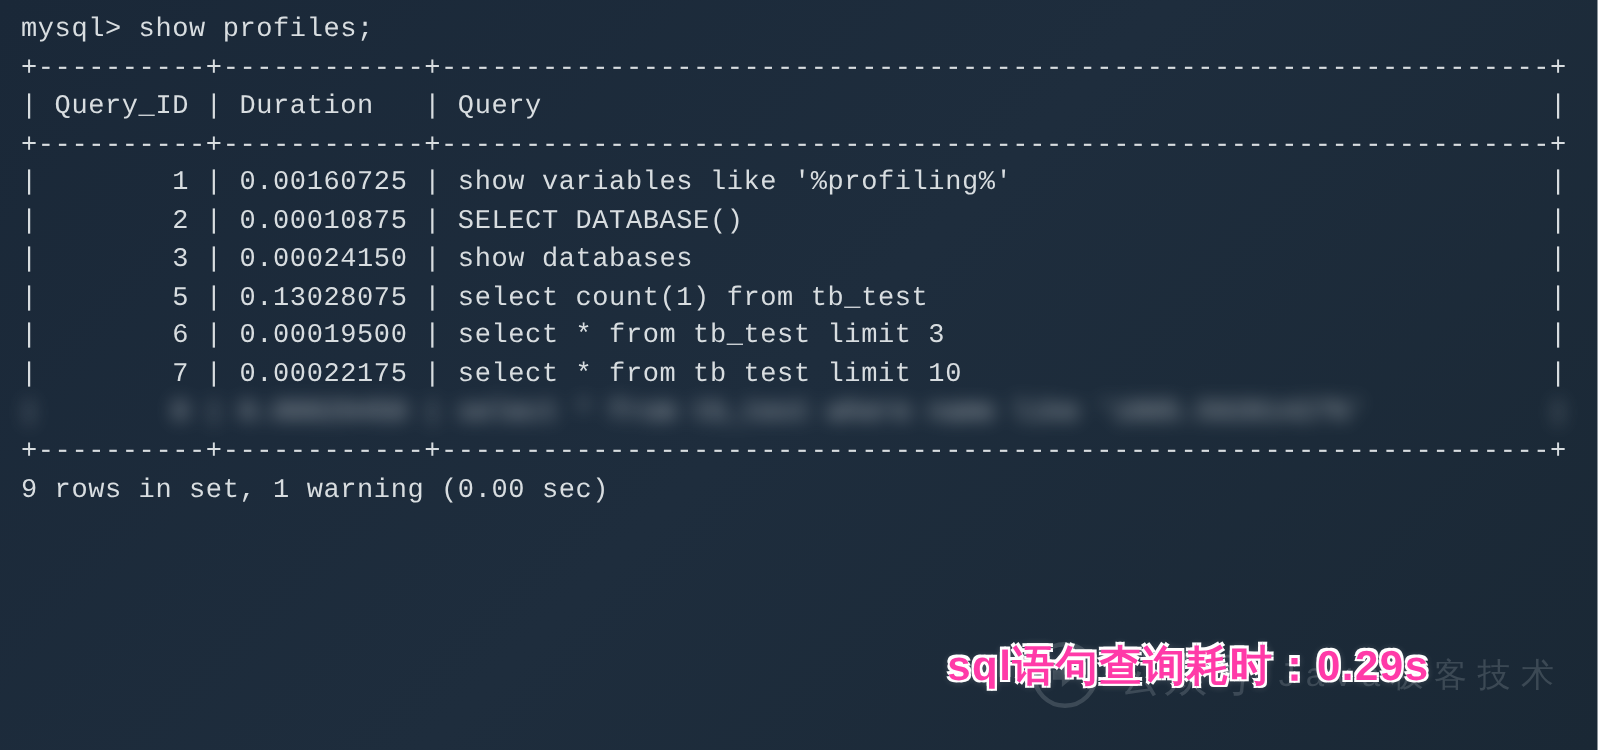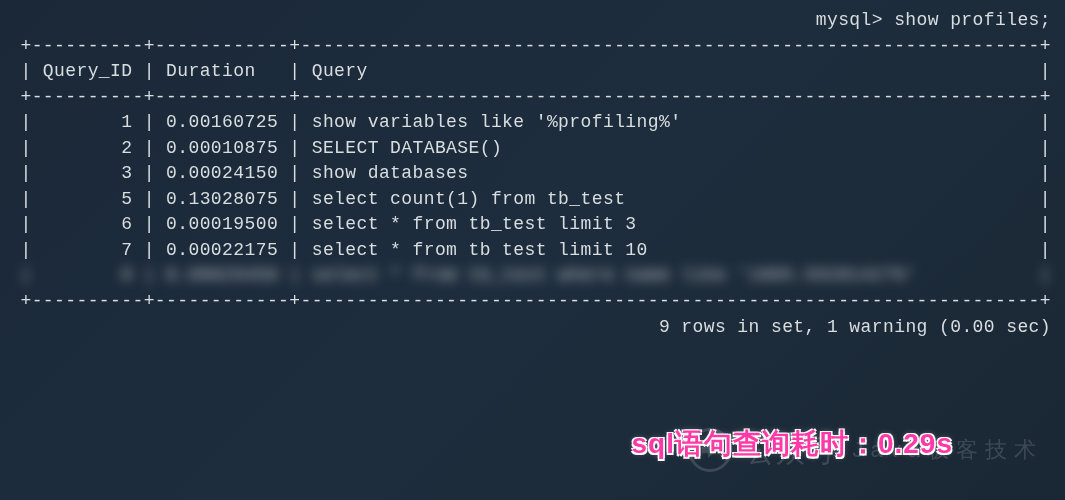--- a/index.html
+++ b/index.html
@@ -1,15 +1,15 @@
 <!DOCTYPE html>
 <html><head>
   <meta charset="utf-8">
   <style>
-    * { margin: 0; padding: 0; box-sizing: border-box; text-align: right; }
+    * { margin: 0; padding: 0; box-sizing: border-box; }
     body {
       width: 1065px;
       height: 500px;
       background: linear-gradient(135deg, #1a2838 0%, #1e2d3d 50%, #1a2835 100%);
       font-family: "Consolas", "Monaco", "Courier New", monospace;
       font-size: 18px;
       color: #d8dde0;
       overflow: hidden;
       position: relative;
       padding: 8px 14px;

